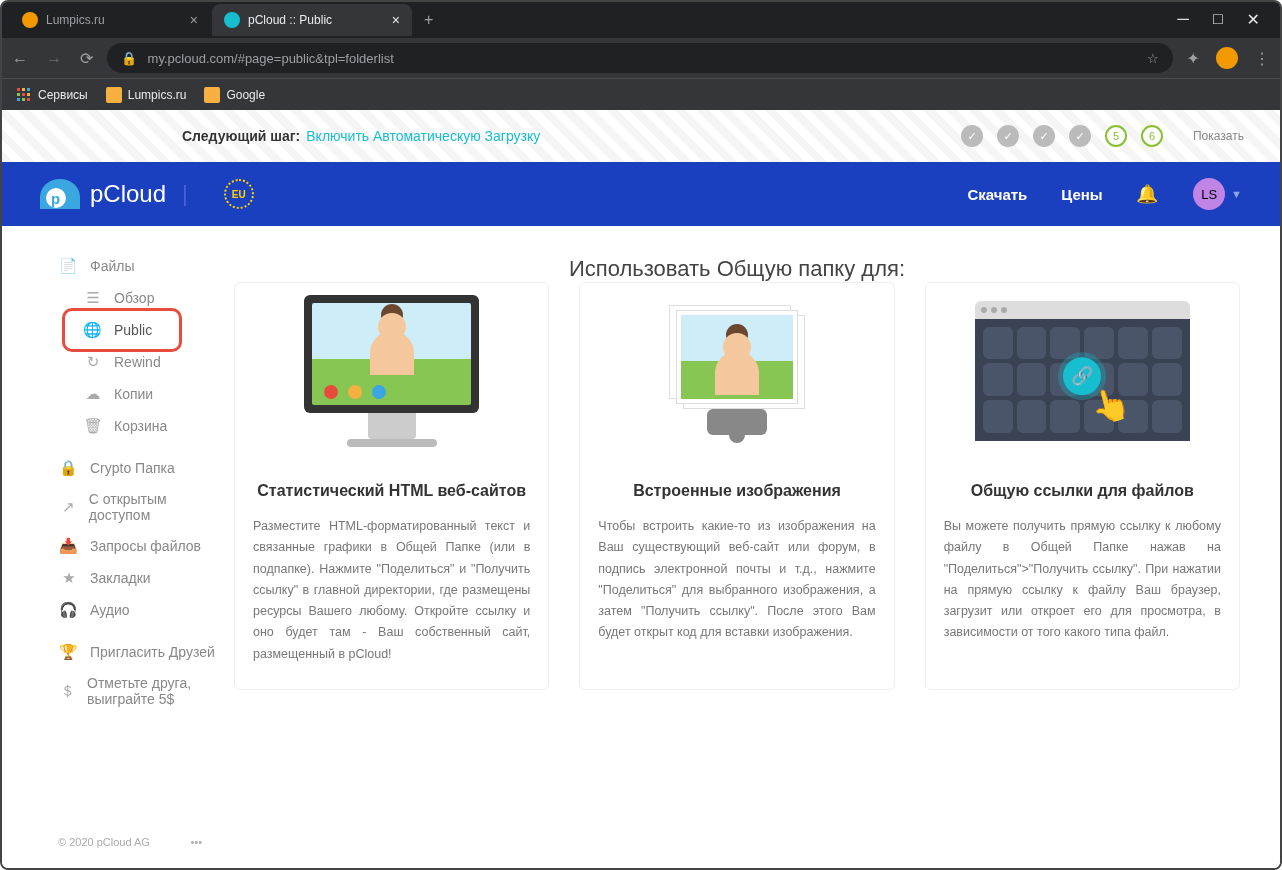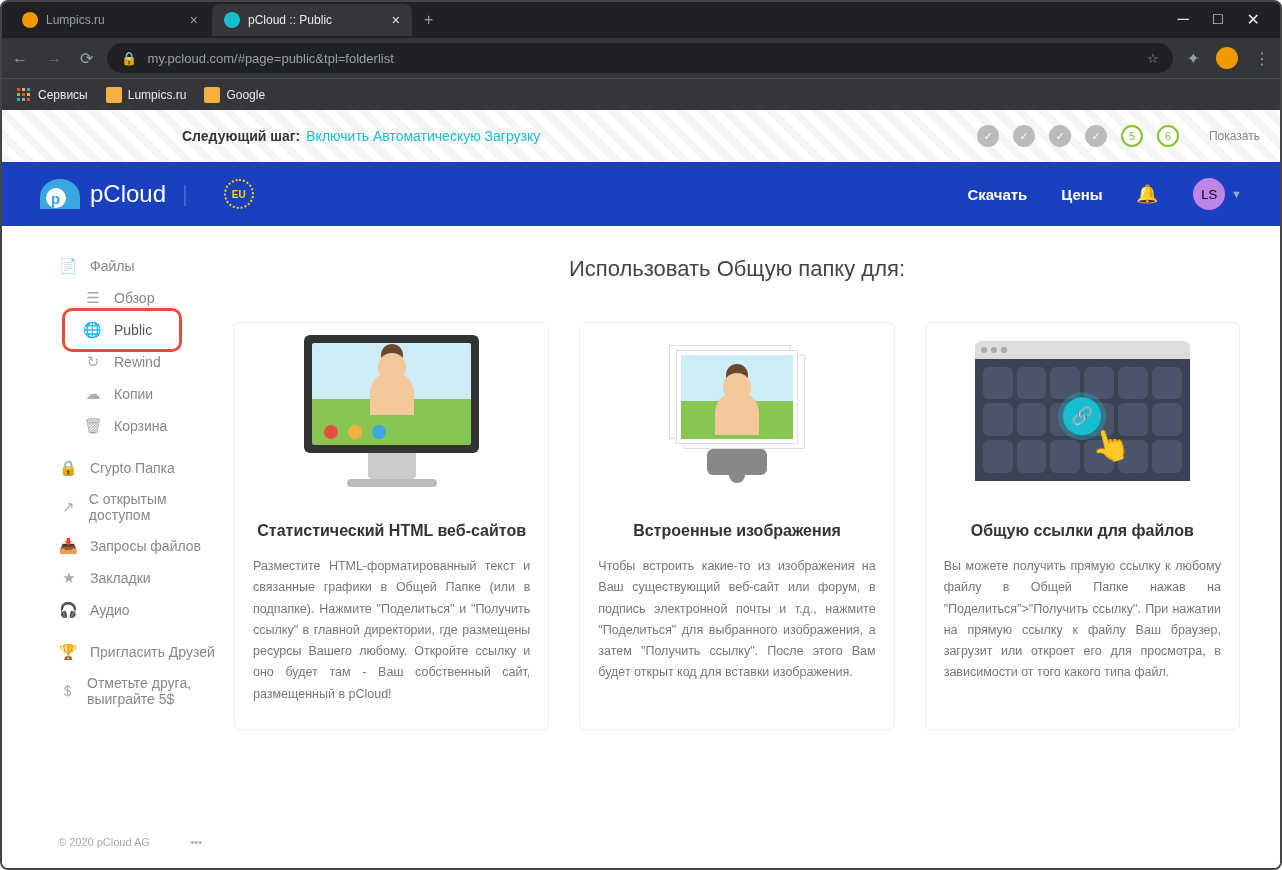--- a/index.html
+++ b/index.html
@@ -21,21 +21,21 @@
 .right-actions { display: flex; gap: 16px; align-items: center; color: #9aa0a6; }
 .profile-dot { width: 22px; height: 22px; border-radius: 50%; background: #f29900; }
 .bookmarks-bar { display: flex; align-items: center; height: 32px; padding: 0 14px; background: #35363a; gap: 18px; font-size: 12px; border-top: 1px solid #4a4d51; text-align: right; }
 .bookmark { display: flex; align-items: center; gap: 6px; color: #e8eaed; }
 .bm-icon { width: 16px; height: 16px; }
 
 
 .page { background: #fff; height: calc(870px - 112px); overflow: hidden; position: relative; }
 
 
-.step-banner { background: repeating-linear-gradient(45deg, #f5f5f5, #f5f5f5 8px, #fff 8px, #fff 16px); height: 52px; display: flex; align-items: center; padding: 0 20px 0 180px; font-size: 14px; color: #555; }
+.step-banner { background: repeating-linear-gradient(45deg, #f5f5f5, #f5f5f5 8px, #fff 8px, #fff 16px); height: 52px; display: flex; align-items: center; padding: 0 36px 0 180px; font-size: 14px; color: #555; }
 .step-banner strong { color: #333; margin-right: 6px; }
 .step-banner .link { color: #17bed0; }
 .step-progress { margin-left: auto; display: flex; align-items: center; gap: 14px; }
 .step-circle { width: 22px; height: 22px; border-radius: 50%; display: flex; align-items: center; justify-content: center; font-size: 11px; }
 .step-circle.done { background: #bbb; color: #fff; }
 .step-circle.pending { border: 2px solid #86c132; color: #86c132; background: #fff; }
 .step-show { color: #888; font-size: 12px; margin-left: 16px; }
 
 
 .blue-header { background: #1a3fbf; height: 64px; display: flex; align-items: center; padding: 8px 38px; color: #fff; }
@@ -59,21 +59,21 @@
 .side-item.highlighted { position: relative; }
 .side-item.highlighted::before { content: ''; position: absolute; left: 60px; top: -6px; right: 40px; bottom: -6px; border: 3px solid #e74c3c; border-radius: 10px; }
 .side-item.highlighted .public-globe { color: #17bed0; }
 .side-item.highlighted .lbl { color: #555; }
 .side-icon { width: 18px; color: #aaa; display: flex; justify-content: center; font-size: 15px; }
 .side-sep { height: 10px; }
 .footer-side { position: absolute; bottom: 20px; left: 56px; right: 20px; font-size: 11px; color: #aaa; display: flex; align-items: flex-start; gap: 14px; }
 
 
 .content { flex: 1; padding: 30px 40px 0 12px; }
-.content h2 { text-align: center; font-size: 22px; font-weight: normal; color: #444; margin-bottom: 40px; }
+.content h2 { text-align: center; font-size: 22px; font-weight: normal; color: #444; }
 .cards { display: flex; gap: 30px; }
 .card { flex: 1; background: #fff; border: 1px solid #eee; border-radius: 6px; padding: 0; text-align: center; }
 .card-illus { height: 175px; display: flex; align-items: center; justify-content: center; }
 .card h3 { font-size: 16px; font-weight: bold; color: #333; margin: 24px 0 16px; }
 .card p { font-size: 12.5px; color: #777; line-height: 1.7; text-align: justify; padding: 0 18px 24px; }
 
 
 .illus-monitor { width: 175px; }
 .monitor-screen { width: 175px; height: 118px; background: #333; border-radius: 6px; padding: 8px; }
 .screen-inner { width: 100%; height: 100%; background: linear-gradient(#cdeef9 55%, #88c653 55%); border-radius: 2px; position: relative; overflow: hidden; }

